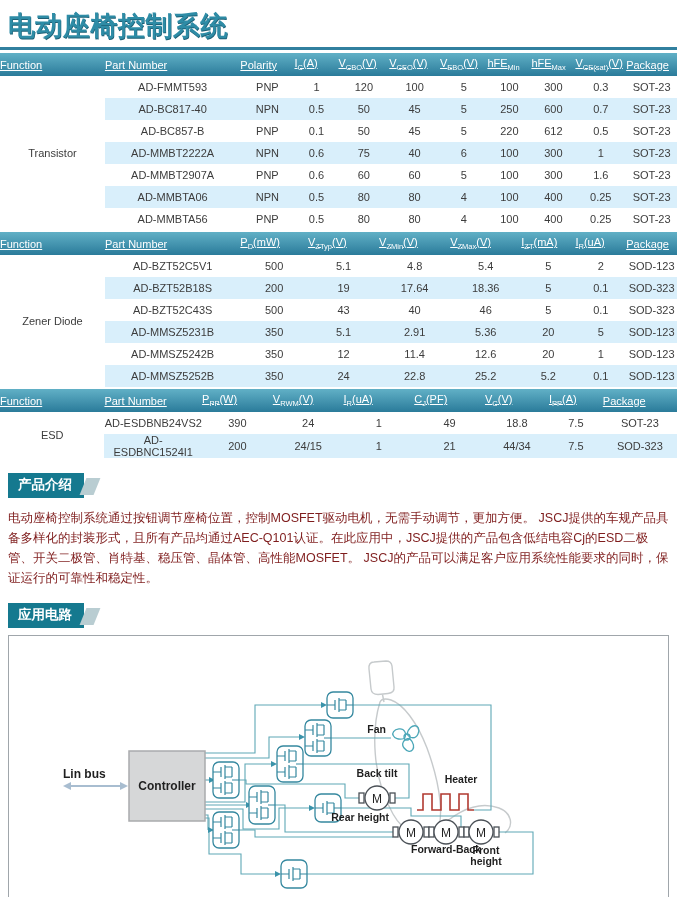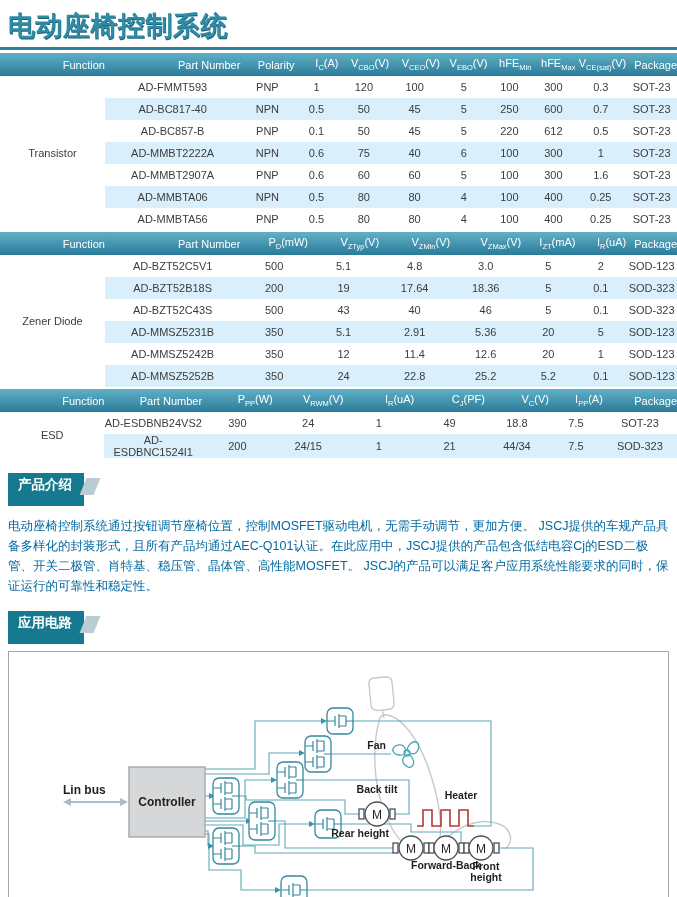--- a/index.html
+++ b/index.html
@@ -3,31 +3,31 @@
 <meta charset="utf-8">
 <style>
   html,body{margin:0;padding:0;background:#fff;}
   body{width:677px;font-family:"Liberation Sans","DejaVu Sans",sans-serif;}
   h1.title{margin:8px 0 3px 8px;font-size:27px;letter-spacing:.5px;color:#2e8ca6;
     font-weight:800;text-shadow:.6px .6px 0 #1d6076;}
   .rule{height:3px;background:#31809f;margin:2px 0 1px 0;}
   table.spec{width:100%;border-collapse:collapse;table-layout:fixed;font-size:11px;color:#3c3c3c;}
   table.spec thead tr{height:24px;}
   table.spec th{background:linear-gradient(180deg,#61b0c6 0%,#2a7b9a 100%);color:#fff;
-    font-weight:400;text-align:right;border-top:2px solid #fff;padding:0;}
+    font-weight:400;text-align:left;border-top:2px solid #fff;padding:0;text-decoration:underline;}
   table.spec td{height:22px;text-align:center;padding:0;}
   table.spec tbody tr:nth-child(even) td{background:#d9effb;}
   table.spec td.fn{background:#fff;}
   sub{font-size:7.5px;}
   .badge{display:inline-block;position:relative;margin-left:8px;background:#15798f;color:#fff;
-    font-size:13.5px;font-weight:700;padding:3px 12px 12px 10px;}
+    font-size:13.5px;font-weight:700;padding:3px 12px 4px 10px;}
   .badge::after{content:"";position:absolute;right:-13px;top:5px;height:17px;width:14px;
     background:#b9cdd2;transform:skewX(-22deg);}
   .badge-row{margin-top:15px;}
-  p.intro-text{margin:10px 8px 10px 8px;font-size:12.5px;line-height:20px;color:#0369a1;}
+  p.intro-text{margin:10px 8px 10px 8px;font-size:12.5px;line-height:20px;color:#7f1d1d;}
   .diagram-box{margin:7px 8px 0 8px;border:1.5px solid #a0a6ab;background:#fff;}
   svg text{fill:#1f1f1f;}
   .lbl{font-size:10.5px;font-weight:700;}
   .big-lbl{font-size:12px;font-weight:700;}
   .m-lbl{font-size:12px;}
   .wire{stroke:#5fa8b6;stroke-width:1.1;fill:none;}
   .mos{stroke:#35889f;stroke-width:1.2;fill:none;}
   .mosbox{stroke:#35889f;stroke-width:1.3;fill:#fff;}
   .arrow{fill:#3a93aa;}
   .motor{stroke:#4b5157;stroke-width:1.3;fill:#fff;}
@@ -185,21 +185,21 @@
         <th>Package</th>
       </tr>
     </thead>
   <tbody>
       <tr>
         <td class="fn" rowspan="6">Zener Diode</td>
         <td>AD-BZT52C5V1</td>
         <td>500</td>
         <td>5.1</td>
         <td>4.8</td>
-        <td>3.0</td>
+        <td>5.4</td>
         <td>5</td>
         <td>2</td>
         <td>SOD-123</td>
       </tr>
       <tr>
         <td>AD-BZT52B18S</td>
         <td>200</td>
         <td>19</td>
         <td>17.64</td>
         <td>18.36</td>

